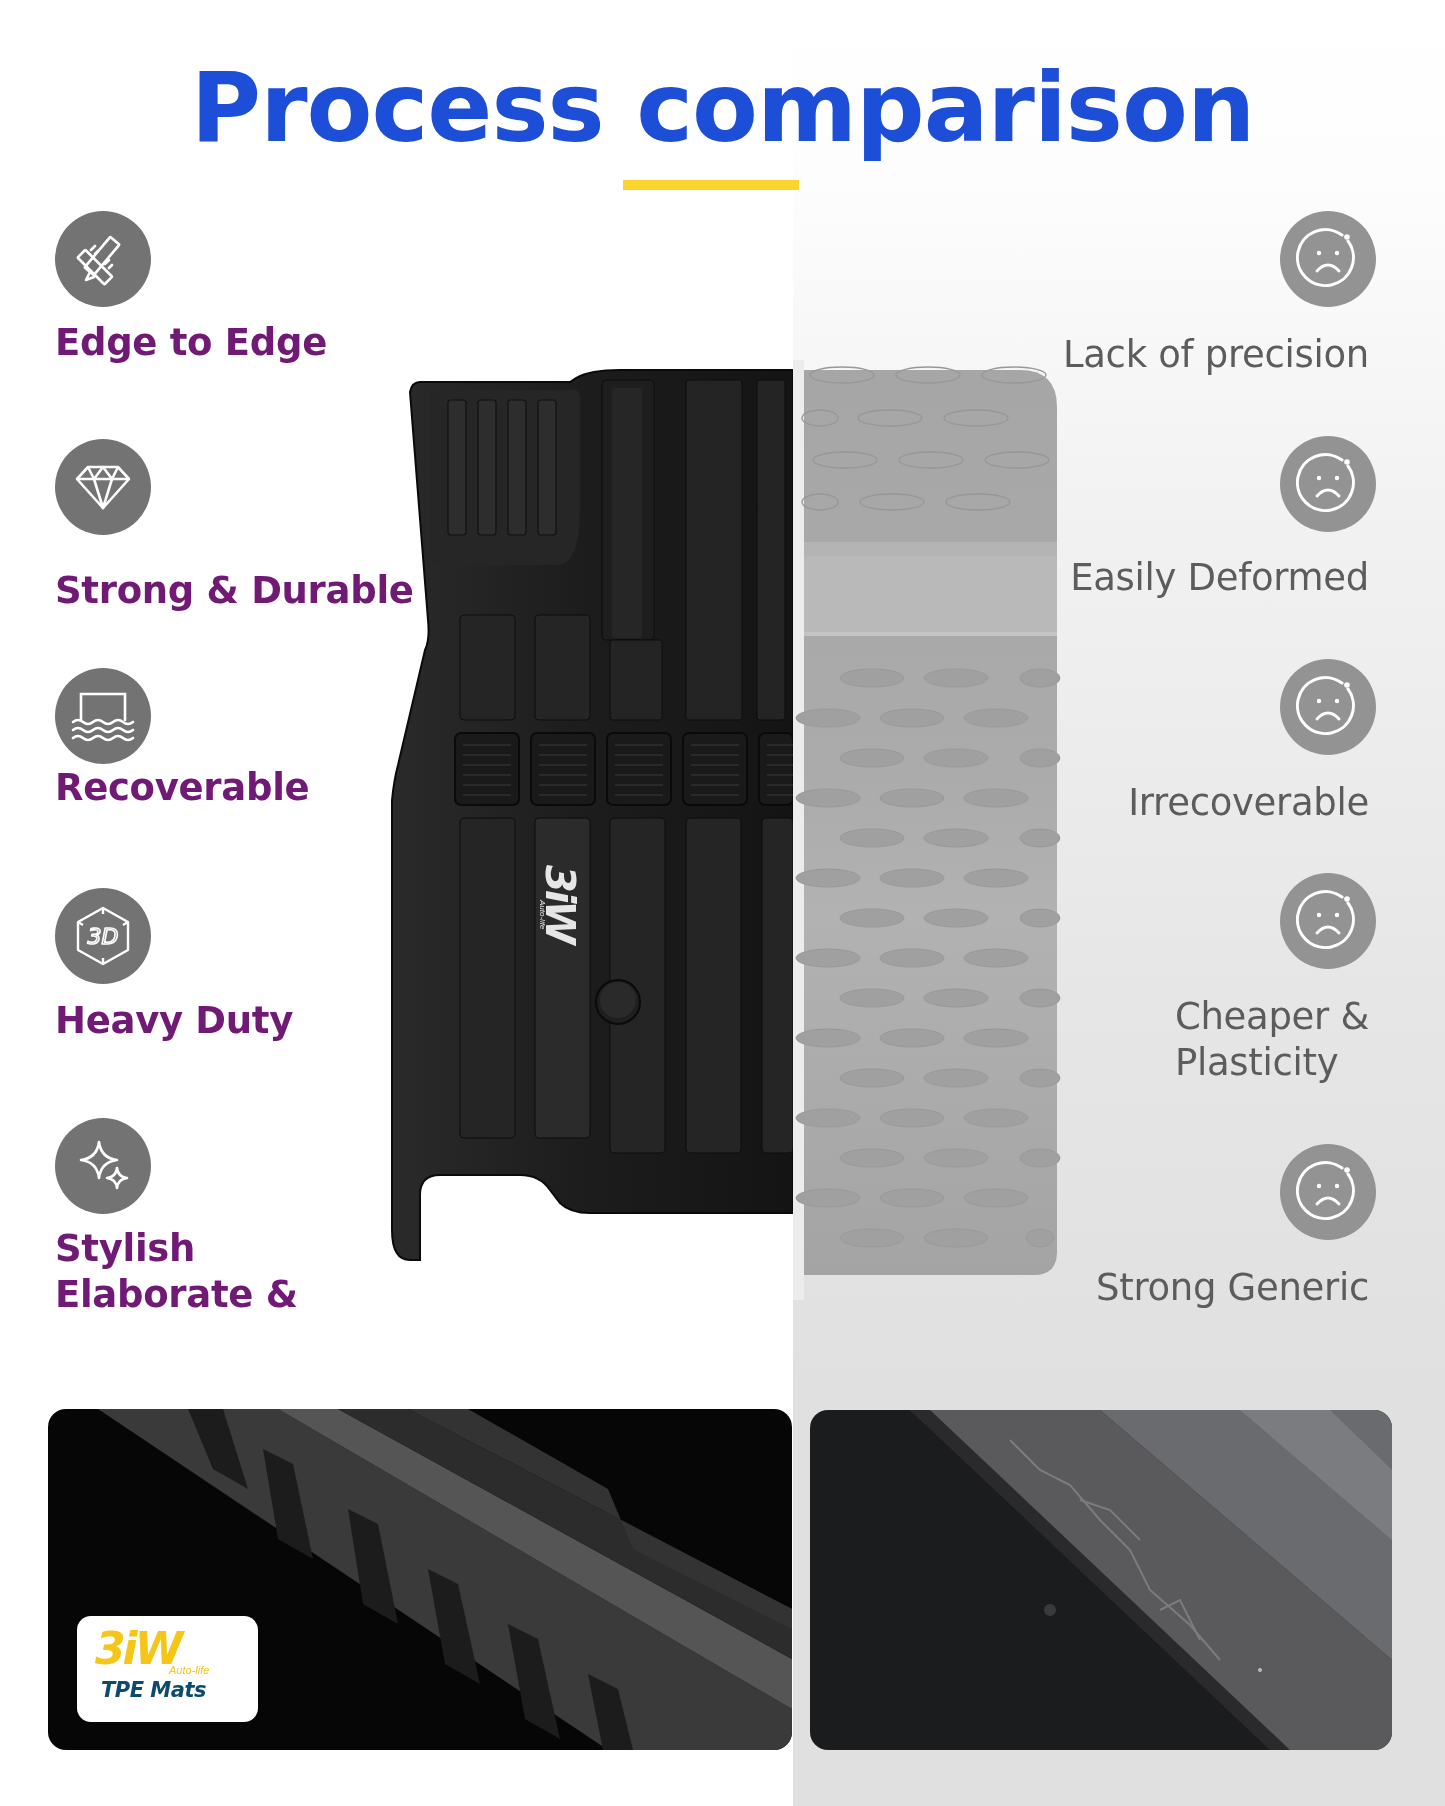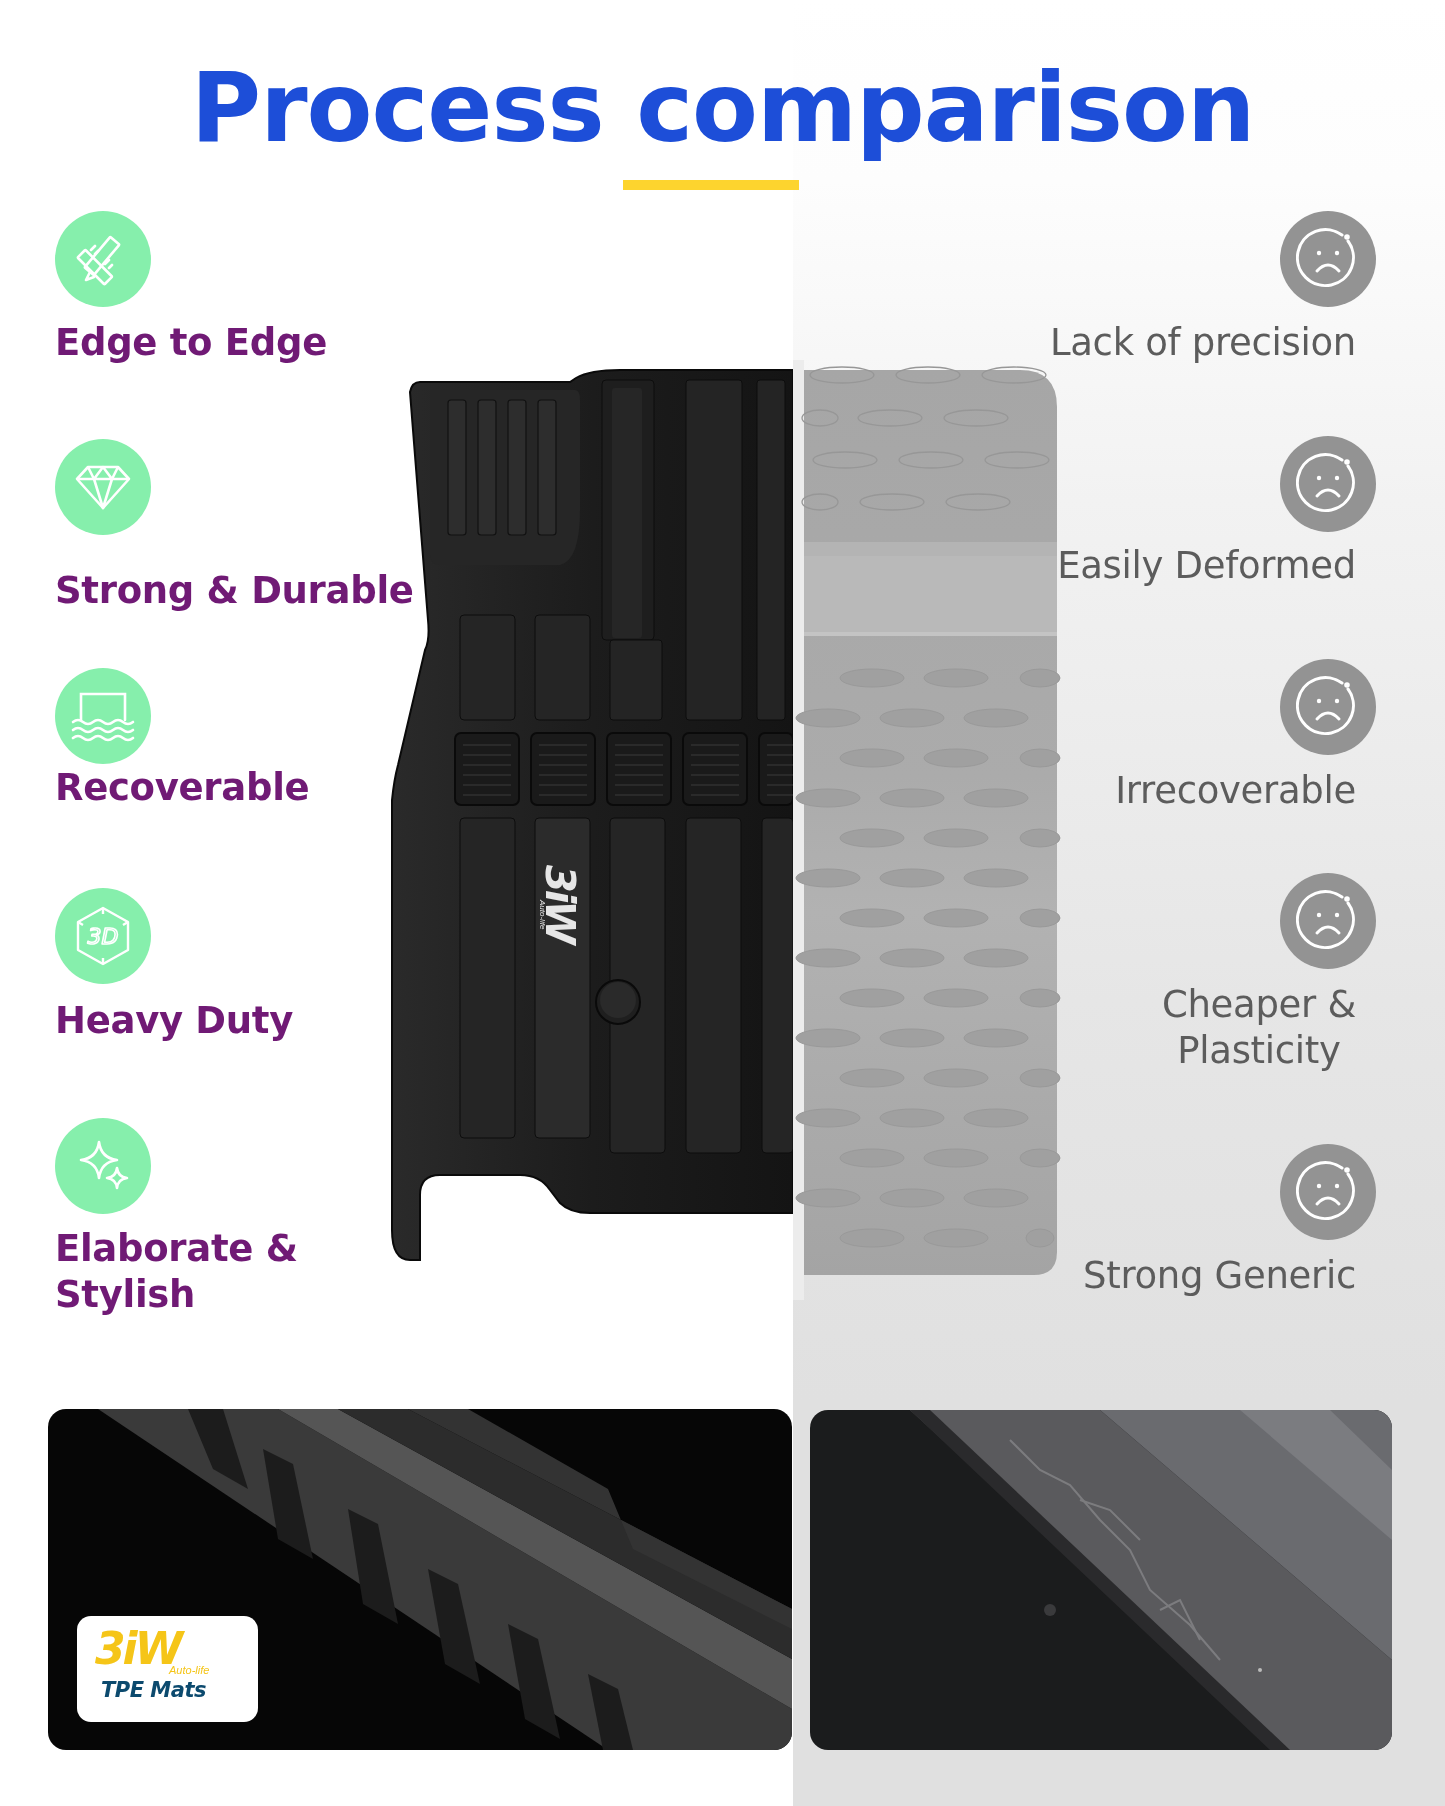--- a/index.html
+++ b/index.html
@@ -17,30 +17,30 @@
     font-family: "DejaVu Sans", sans-serif;
   }
   .title-bar {
     position: absolute; left: 623px; top: 180px; width: 176px; height: 10px; background: #fdd42e;
   }
 
   .icon-circle {
     position: absolute; width: 96px; height: 96px; border-radius: 50%;
     display: flex; align-items: center; justify-content: center;
   }
-  .icon-yellow { background: #86efac; }
+  .icon-yellow { background: #737373; }
   .icon-gray { background: #939393; }
 
   .label-left {
     position: absolute; left: 55px; font-size: 37px; font-weight: 700; color: #701a75;
     font-family: "DejaVu Sans", sans-serif; line-height: 46px; letter-spacing: -0.3px;
   }
   .label-right {
-    position: absolute; right: 89px; text-align: center; font-size: 37px; font-weight: 400; color: #5c5c5c;
-    font-family: "DejaVu Sans", sans-serif; line-height: 46px; letter-spacing: -0.3px;
+    position: absolute; right: 76px; text-align: left; font-size: 37px; font-weight: 400; color: #5c5c5c;
+    font-family: "DejaVu Sans", sans-serif; line-height: 46px; letter-spacing: -0.3px; margin-top: 12px;
   }
 
   .mat-wrap { position: absolute; left: 380px; top: 360px; width: 700px; height: 940px; }
 
   .panel {
     position: absolute; border-radius: 18px; overflow: hidden;
   }
   .panel-left { left: 48px; top: 1409px; width: 744px; height: 341px; background: #060606; }
   .panel-right { left: 810px; top: 1410px; width: 582px; height: 340px; background: #1b1c1d; }
 
@@ -112,22 +112,22 @@
 </div>
 <div class="label-left" style="top:998px;">Heavy Duty</div>
 
 <div class="icon-circle icon-yellow" style="left:55px; top:1118px;">
   <svg width="60" height="56" viewBox="0 0 60 56" fill="none" stroke="#fff" stroke-width="2.6" stroke-linejoin="round">
     <path d="M26 4 Q28 20 44 22 Q28 24 26 40 Q24 24 8 22 Q24 20 26 4 Z"></path>
     <path d="M44 30 Q45 39 54 40 Q45 41 44 50 Q43 41 34 40 Q43 39 44 30 Z"></path>
   </svg>
 </div>
 <div class="label-left" style="top:1226px;">
+  <div>Stylish</div>
   <div>Elaborate &amp;</div>
-  <div>Stylish</div>
 </div>
 
 <div class="icon-circle icon-gray" style="left:1280px; top:211px;">
   <svg width="64" height="64" viewBox="0 0 64 64" fill="none" stroke="#fff" stroke-width="3" stroke-linecap="round">
     <path d="M52 14 A28 28 0 1 1 46 8"></path>
       <circle cx="51" cy="10" r="1.3" fill="#fff"></circle>
     <circle cx="23" cy="26" r="2.2" fill="#fff" stroke="none"></circle>
       <circle cx="41" cy="26" r="2.2" fill="#fff" stroke="none"></circle>
     <path d="M21 44 Q32 32 43 44"></path>
   </svg>

